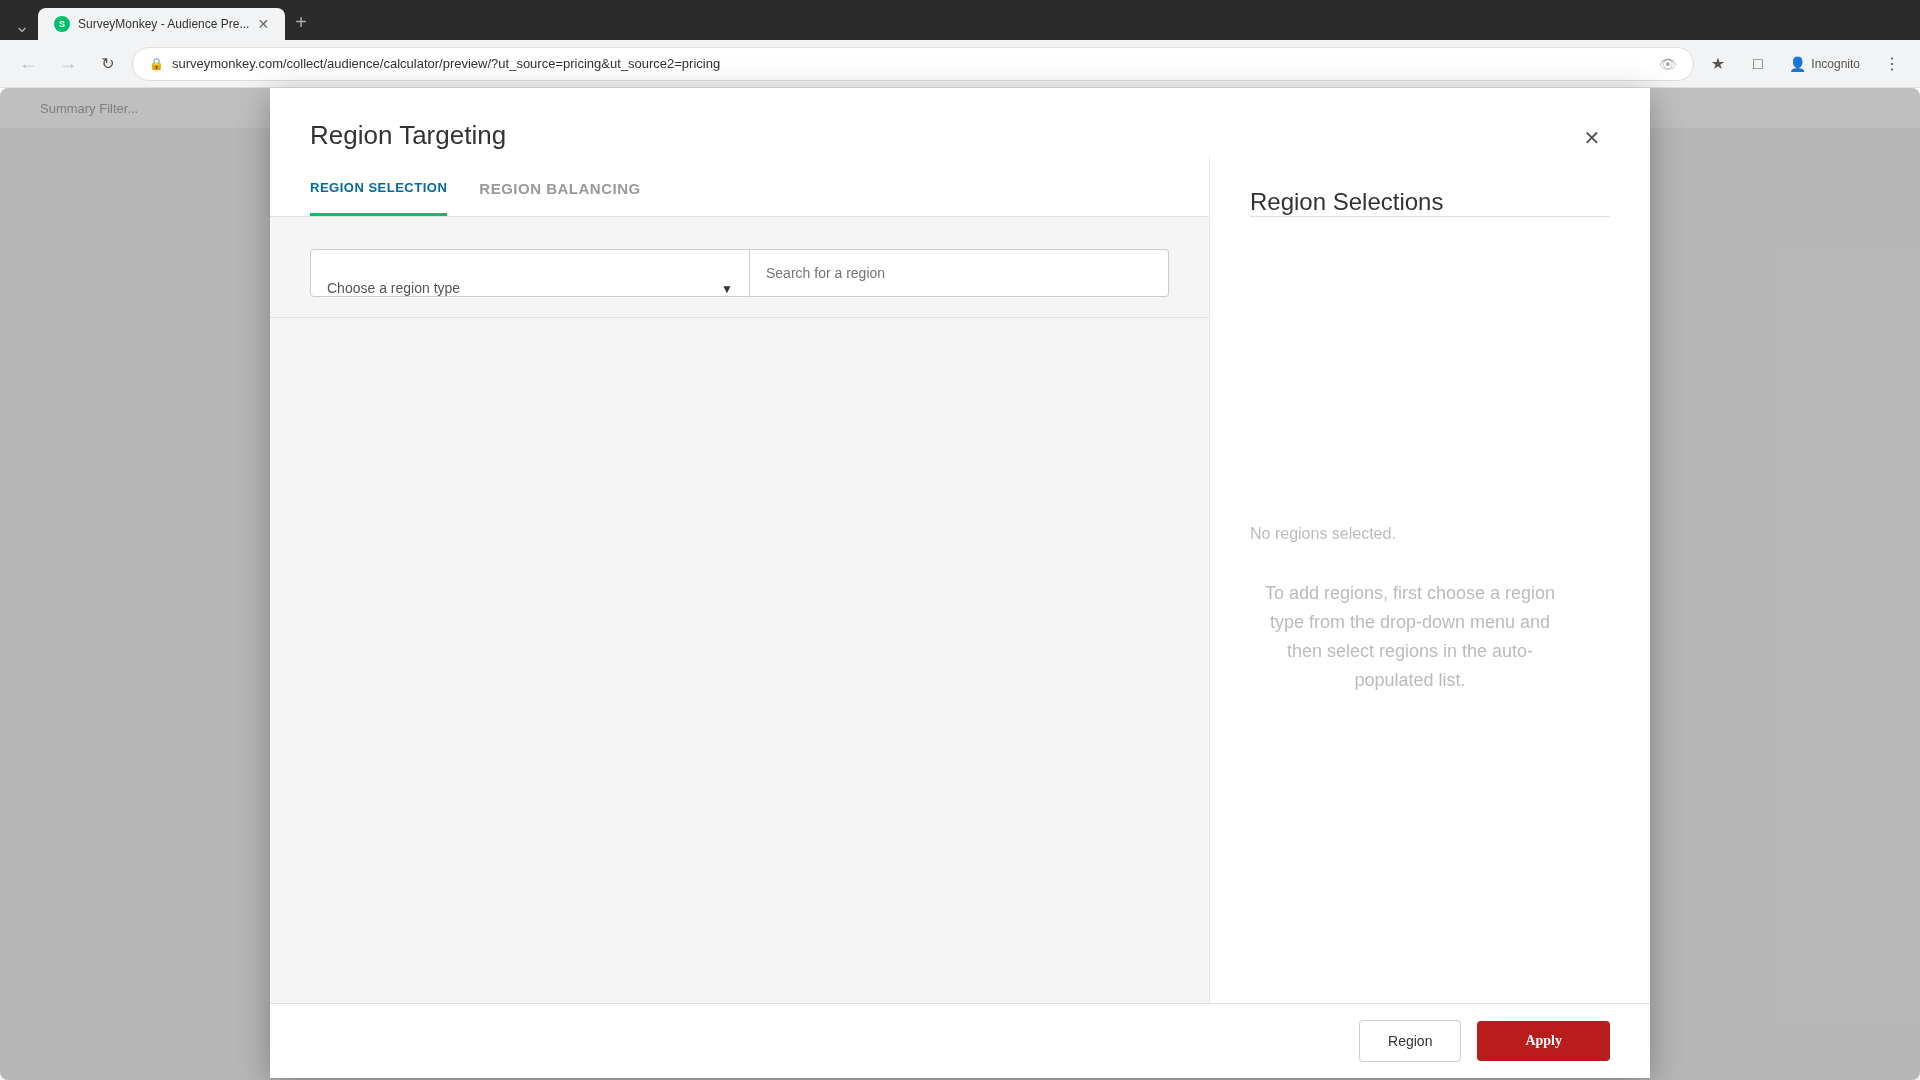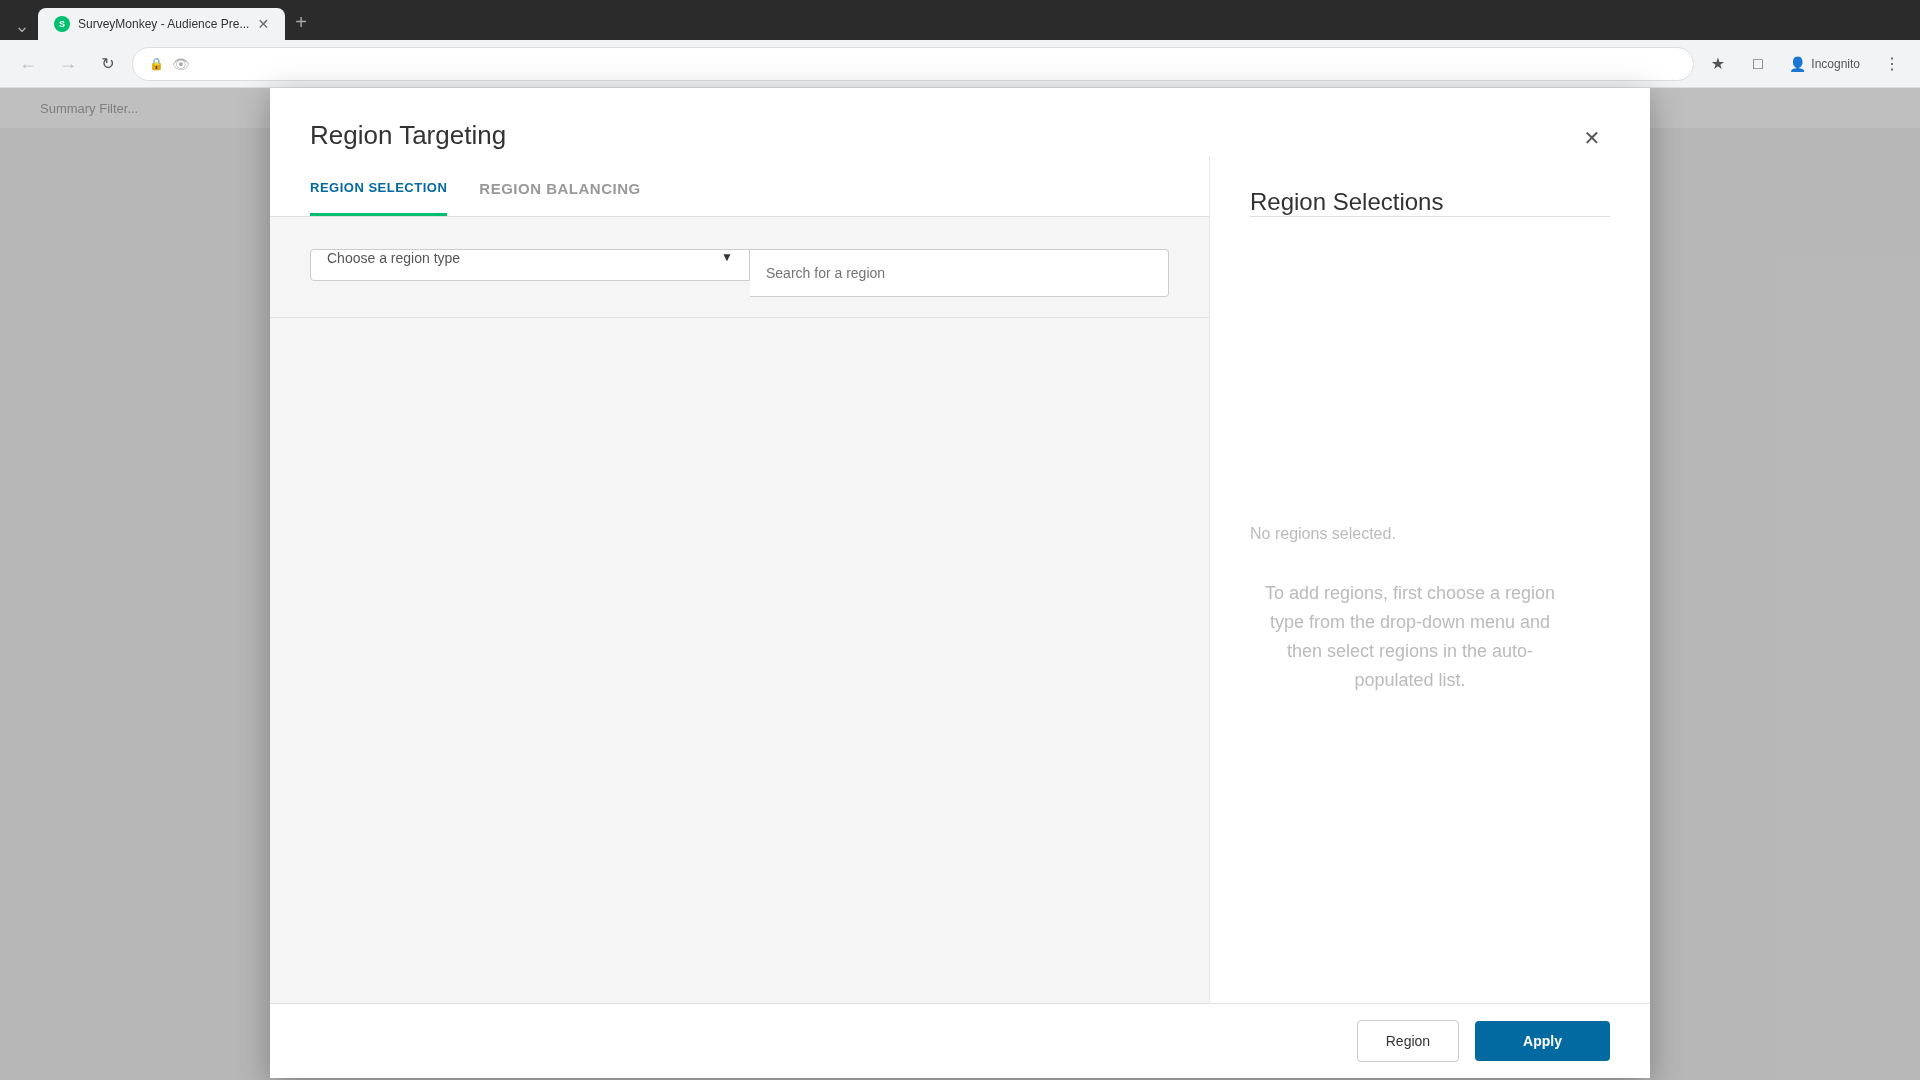--- a/index.html
+++ b/index.html
@@ -24,40 +24,41 @@
   </div>
   <div style="width:28px;height:28px;display:flex;align-items:center;justify-content:center;color:#aaa;font-size:20px;cursor:pointer;border-radius:50%;margin-bottom:4px;">+</div>
 </div>
 
 <div style="background:#f1f3f4;height:48px;display:flex;align-items:center;padding:0 12px;gap:8px;border-bottom:1px solid #ddd;">
   <div style="width:32px;height:32px;display:flex;align-items:center;justify-content:center;border-radius:50%;cursor:pointer;color:#bbb;font-size:18px;">←</div>
   <div style="width:32px;height:32px;display:flex;align-items:center;justify-content:center;border-radius:50%;cursor:pointer;color:#bbb;font-size:18px;">→</div>
   <div style="width:32px;height:32px;display:flex;align-items:center;justify-content:center;border-radius:50%;cursor:pointer;color:#555;font-size:16px;">↻</div>
   <div style="flex:1;background:#fff;border:1px solid #ddd;border-radius:20px;height:34px;display:flex;align-items:center;padding:0 16px;font-size:13px;color:#333;gap:8px;">
     <span style="color:#555;font-size:12px;">🔒</span>
+    <span style="flex:1;">surveymonkey.com/collect/audience/calculator/preview/?ut_source=pricing&amp;ut_source2=pricing</span>
     <span style="color:#aaa;font-size:14px;">👁</span>
   </div>
   <div style="display:flex;align-items:center;gap:8px;">
     <div style="width:32px;height:32px;display:flex;align-items:center;justify-content:center;cursor:pointer;color:#555;font-size:16px;">★</div>
     <div style="width:32px;height:32px;display:flex;align-items:center;justify-content:center;cursor:pointer;color:#555;font-size:16px;">□</div>
     <div style="display:flex;align-items:center;gap:4px;font-size:12px;color:#555;padding:4px 8px;">
       <span style="font-size:14px;">👤</span>
       <span>Incognito</span>
     </div>
     <div style="width:32px;height:32px;display:flex;align-items:center;justify-content:center;cursor:pointer;color:#555;font-size:16px;">⋮</div>
   </div>
 </div>
 
 <div style="background:#f5f5f5;width:100%;height:calc(1080px - 88px);position:relative;padding-left:28px;">
 
   <div style="position:absolute;top:0;left:0;right:0;height:40px;background:#fff;display:flex;align-items:center;padding:0 40px;font-size:13px;color:#aaa;">
     <span>Summary Filter...</span>
   </div>
 
-  <div style="position:absolute;top:0;left:0;right:0;bottom:0;background:rgba(0,0,0,0.25);display:flex;align-items:flex-start;justify-content:center;padding-top:0;">
+  <div style="position:absolute;top:0;left:0;right:0;bottom:0;background:rgba(0,0,0,0.25);display:flex;align-items:flex-start;justify-content:center;padding-top:0;border-radius:8px;">
 
     <div style="background:#fff;width:1380px;height:990px;display:flex;flex-direction:column;box-shadow:0 8px 32px rgba(0,0,0,0.3);margin-top:0;">
 
       <div style="padding:32px 40px 0 40px;display:flex;justify-content:space-between;align-items:flex-start;">
         <h1 style="font-size:26px;font-weight:400;color:#333;">Region Targeting</h1>
         <div style="width:36px;height:36px;display:flex;align-items:center;justify-content:center;cursor:pointer;color:#555;font-size:20px;border-radius:50%;">✕</div>
       </div>
 
       <div style="display:flex;flex:1;overflow:hidden;">
 
@@ -69,21 +70,21 @@
             </div>
             <div style="font-size:15px;font-weight:700;color:#999;padding-bottom:16px;cursor:pointer;border-bottom:3px solid transparent;letter-spacing:0.5px;text-transform:uppercase;">
               <span>REGION BALANCING</span>
             </div>
           </div>
 
           <div style="flex:1;padding:32px 40px;background:#f5f5f5;">
 
             <div style="display:flex;gap:0;margin-bottom:20px;">
 
-              <div style="flex:0 0 440px;background:#fff;border:1px solid #ccc;border-radius:4px 0 0 4px;height:32px;display:flex;align-items:flex-start;justify-content:space-between;padding:0 16px;cursor:pointer;font-size:14px;color:#555;">
+              <div style="flex:0 0 440px;background:#fff;border:1px solid #ccc;border-radius:4px 0 0 4px;height:48px;display:flex;align-items:flex-end;justify-content:space-between;padding:0 16px;cursor:pointer;font-size:14px;color:#555;">
                 <span>Choose a region type</span>
                 <span style="color:#333;font-size:12px;">▼</span>
               </div>
 
               <input type="text" style="flex: 1 1 0%; background: rgb(255, 255, 255); border-top: 1px solid rgb(204, 204, 204); border-right: 1px solid rgb(204, 204, 204); border-bottom: 1px solid rgb(204, 204, 204); border-image: initial; border-left: none; border-radius: 0px 4px 4px 0px; height: 48px; padding: 0px 16px; font-size: 14px; color: rgb(153, 153, 153); outline: none;" placeholder="Search for a region">
             </div>
 
             <div style="height:1px;background:#e0e0e0;margin:0 -40px;width:calc(100% + 80px);"></div>
 
             <div style="flex:1;min-height:400px;"></div>
@@ -98,19 +99,19 @@
           <div style="flex:1;display:flex;flex-direction:column;align-items:flex-start;justify-content:center;text-align:center;gap:36px;">
             <p style="font-size:16px;color:#bbb;">No regions selected.</p>
             <p style="font-size:18px;color:#bbb;line-height:1.6;max-width:320px;">To add regions, first choose a region type from the drop-down menu and then select regions in the auto-populated list.</p>
           </div>
         </div>
 
       </div>
 
       <div style="display:flex;justify-content:flex-end;align-items:center;padding:16px 40px;border-top:1px solid #e0e0e0;gap:16px;">
         <button style="padding:12px 28px;background:transparent;border:1px solid #ccc;border-radius:4px;font-size:14px;color:#333;cursor:pointer;">Region</button>
-        <button style="padding:12px 48px;background:#0369a1;border:none;border-radius:4px;font-size:14px;color:#fff;cursor:pointer;font-weight:600;">Apply</button>
+        <button style="padding:12px 48px;background:#b91c1c;border:none;border-radius:4px;font-size:14px;color:#fff;cursor:pointer;font-weight:600;font-family:Liberation Serif, serif;">Apply</button>
       </div>
 
     </div>
   </div>
 
 </div>
 
 </body></html>

